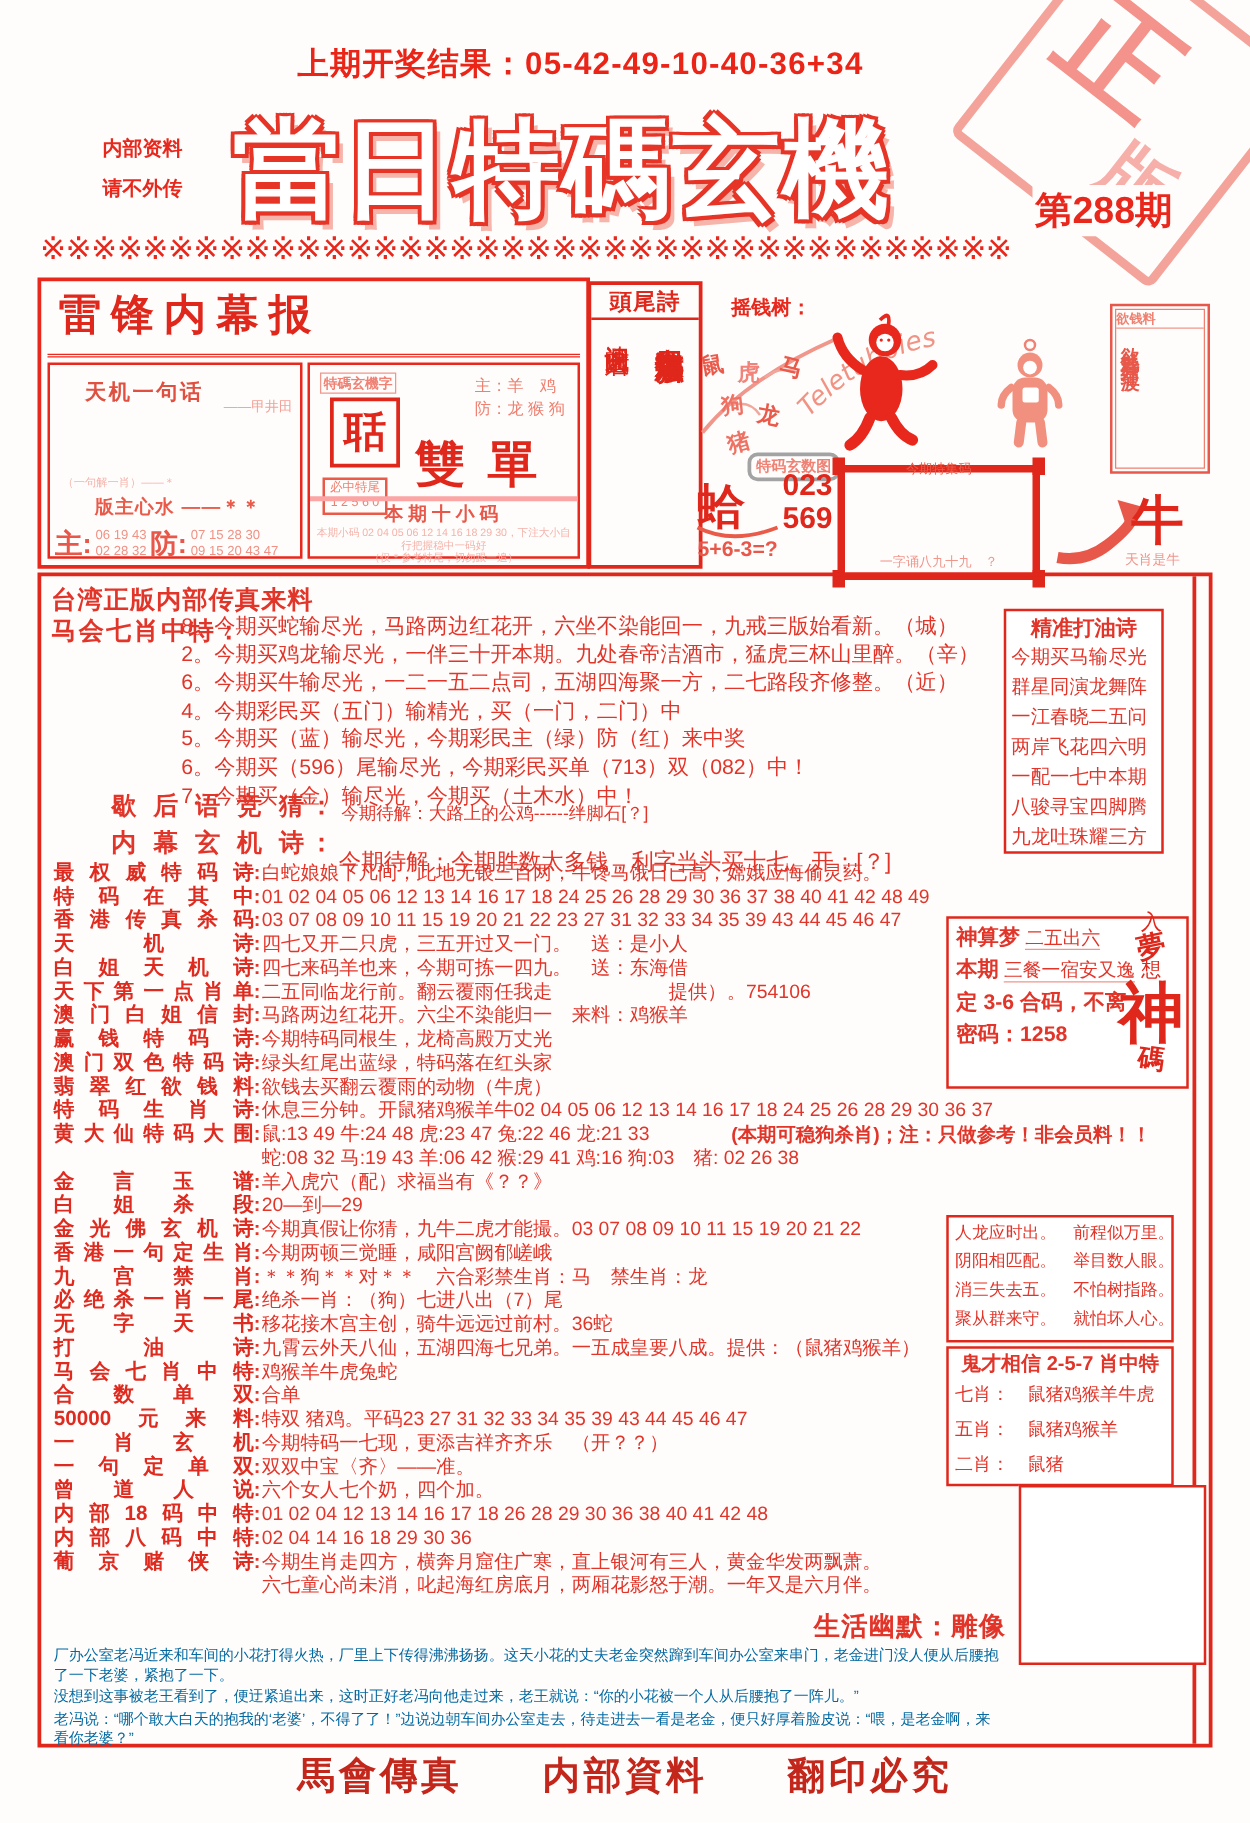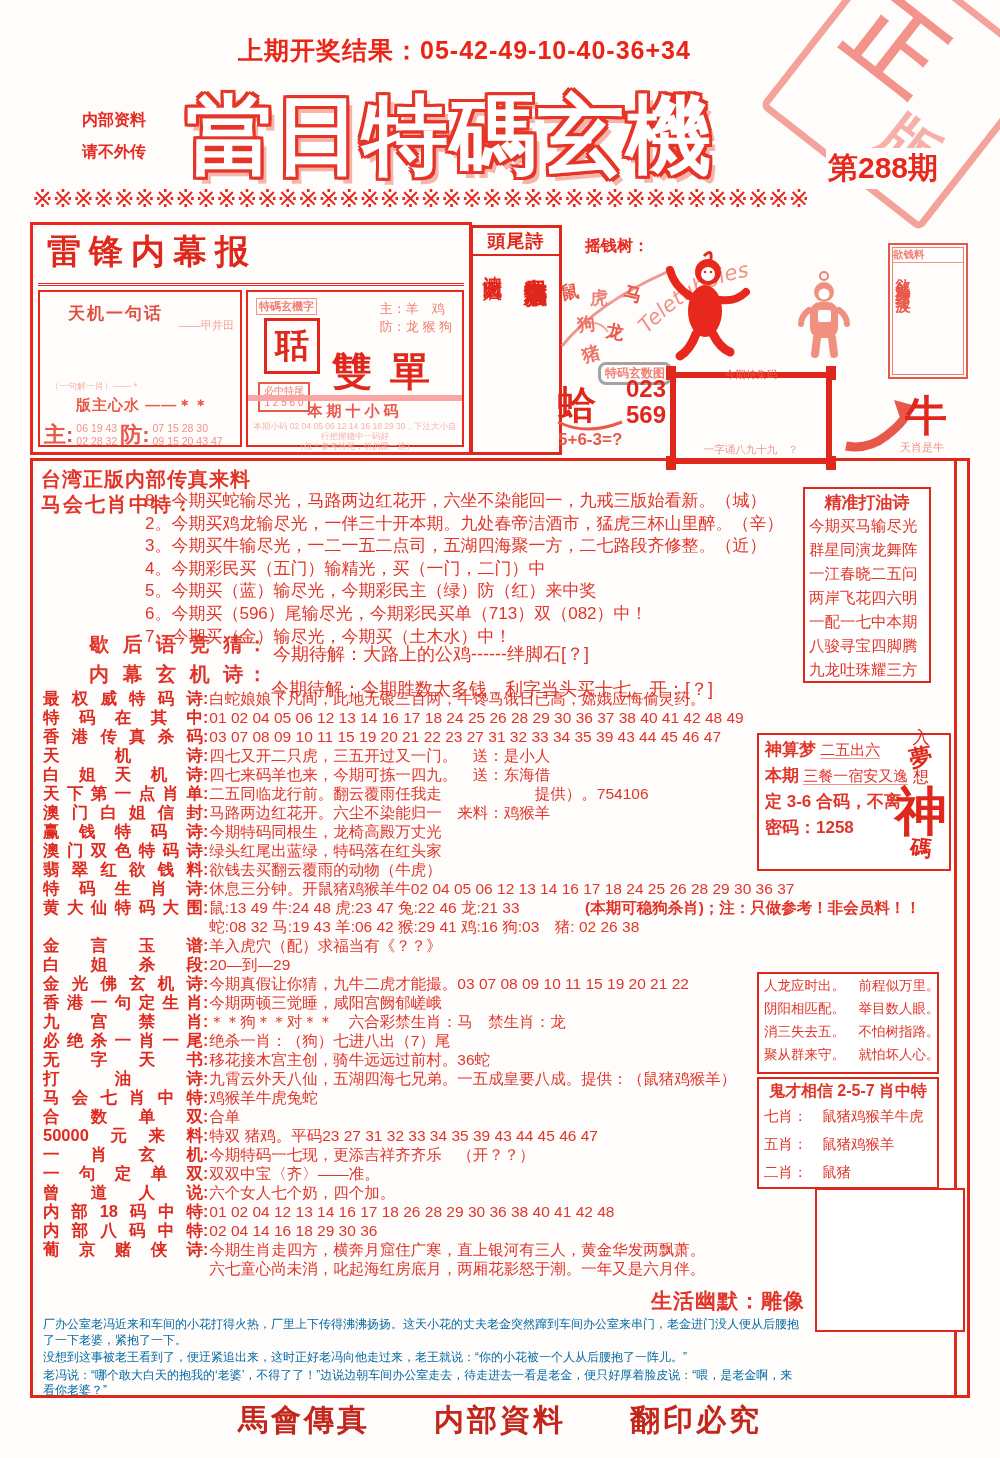--- a/index.html
+++ b/index.html
@@ -29,21 +29,21 @@
   .lfl-faint2{position:absolute;left:10px;top:88px;font-size:9px;color:#f4b3aa;}
   .lfl-zhuxin{position:absolute;left:36px;top:104px;font-size:15px;font-weight:bold;color:#ea5a48;letter-spacing:1px;}
   .lfl-nums{position:absolute;left:4px;top:128px;display:flex;align-items:center;gap:3px;color:#ef9285;}
   .lfl-nums .big{font-size:22px;font-weight:bold;color:#e8584a;}
   .lfl-nums .stack{font-size:10.5px;line-height:13px;white-space:nowrap;}
   .lfr-head{position:absolute;left:8px;top:6px;font-size:11px;font-weight:bold;color:#ef8275;border:1px solid #f0968b;padding:0 2px;}
   .lfr-zhufang{position:absolute;right:10px;top:8px;font-size:13px;color:#ee8070;line-height:18px;}
   .lfr-char{position:absolute;left:16px;top:26px;border:3px solid #e0271b;font-size:34px;font-weight:bold;padding:2px 8px;color:#e0271b;}
   .lfr-big{position:absolute;right:14px;top:52px;font-size:40px;font-weight:bold;letter-spacing:18px;color:#e0271b;}
   .lfr-tail{position:absolute;left:10px;top:90px;border:2px solid #ea5a48;padding:1px 4px;font-size:10px;color:#ee8070;line-height:12px;text-align:center;}
-  .lfr-bottom{position:absolute;left:0;right:0;bottom:0;height:44px;border-top:6px solid #fca5a5;text-align:center;}
+  .lfr-bottom{position:absolute;left:0;right:0;bottom:0;height:44px;border-top:4px solid #fca5a5;text-align:center;}
   .lfr-ten{font-size:15px;font-weight:bold;color:#e8584a;letter-spacing:4px;margin-top:1px;}
   .lfr-note{font-size:8.5px;color:#f4b3aa;line-height:10px;padding:0 4px;}
   
   .touwei{left:470px;top:225px;width:86px;height:224px;border:3px solid #e0271b;}
   .tw-head{text-align:center;font-size:18px;font-weight:bold;color:#e0271b;border-bottom:2px solid #e0271b;padding:1px 0;letter-spacing:1px;}
   .tw-body{display:flex;justify-content:space-around;height:190px;padding-top:4px;}
   .tw-col{writing-mode:vertical-rl;text-orientation:upright;color:#e0271b;}
   .tw-c1{font-size:20px;letter-spacing:1px;}
   .tw-c2{font-size:23px;font-weight:bold;letter-spacing:1px;}
   
@@ -66,21 +66,21 @@
   .yq-head{font-size:10.5px;font-weight:bold;color:#ee8070;border-bottom:1px solid #f0968b;}
   .yq-text{writing-mode:vertical-rl;text-orientation:upright;font-size:15px;font-weight:bold;color:#e8584a;letter-spacing:4px;margin-top:3px;}
   
   .mainbox{left:30px;top:458px;width:934px;height:934px;border:3px solid #e0271b;}
   .main-rline{position:absolute;right:10px;top:0;bottom:0;width:3px;background:#e0271b;}
   .src{position:absolute;left:8px;top:5px;font-size:20px;font-weight:bold;letter-spacing:1px;}
   .dia-label{position:absolute;left:8px;top:30px;font-size:20px;font-weight:bold;letter-spacing:2px;}
   .dia-lines{position:absolute;left:112px;top:29px;font-size:17px;line-height:22.6px;width:660px;}
   .sec-label{font-size:20px;font-weight:bold;letter-spacing:4px;}
   .xh-label{position:absolute;left:56px;top:170px;}
-  .xh-val{position:absolute;left:240px;top:181px;font-size:18px;}
+  .xh-val{position:absolute;left:240px;top:181px;font-size:14px;}
   .nm-label{position:absolute;left:56px;top:200px;}
   .nm-val{position:absolute;left:238px;top:216px;font-size:18px;}
   .rows{position:absolute;left:10px;top:228px;width:920px;}
   .row{display:flex;line-height:19px;}
   .rlabel{flex:0 0 160px;font-size:16.5px;font-weight:bold;text-align:justify;text-align-last:justify;color:#df2b1f;}
   .rcolon{font-weight:bold;font-size:16px;}
   .rval{font-size:15.5px;padding-left:1px;}
   .rval .v2{display:block;}
   .rval .v2:empty{display:none;}
   .hdx-note{left:585px;top:898px;font-size:15.5px;font-weight:bold;white-space:nowrap;color:#e2352a;z-index:4;}
@@ -251,21 +251,21 @@
   </div>
 
   <div class="abs mainbox">
     <div class="main-rline"></div>
     <div class="src">台湾正版内部传真来料</div>
     <div class="dia-label">马会七肖中特：</div>
     <div class="dia-lines">
 
     <div class="dia-line">8。今期买蛇输尽光，马路两边红花开，六坐不染能回一，九戒三版始看新。（城）</div>
         <div class="dia-line">2。今期买鸡龙输尽光，一伴三十开本期。九处春帝洁酒市，猛虎三杯山里醉。（辛）</div>
-        <div class="dia-line">3。今期买牛输尽光，一二一五二点司，五湖四海聚一方，二七路段齐修整。（近）</div>
+        <div class="dia-line">6。今期买牛输尽光，一二一五二点司，五湖四海聚一方，二七路段齐修整。（近）</div>
         <div class="dia-line">4。今期彩民买（五门）输精光，买（一门，二门）中</div>
         <div class="dia-line">5。今期买（蓝）输尽光，今期彩民主（绿）防（红）来中奖</div>
         <div class="dia-line">6。今期买（596）尾输尽光，今期彩民买单（713）双（082）中！</div>
         <div class="dia-line">7。今期买（金）输尽光，今期买（土木水）中！</div>
       </div>
     <div class="sec-label xh-label abs">歇 后 语 竞 猜：</div>
     <div class="xh-val abs">今期待解：大路上的公鸡------绊脚石[？]</div>
     <div class="sec-label nm-label abs">内 幕 玄 机 诗：</div>
     <div class="nm-val abs">今期待解：今期胜数太多钱，利字当头买十七。开：[？]</div>
 

